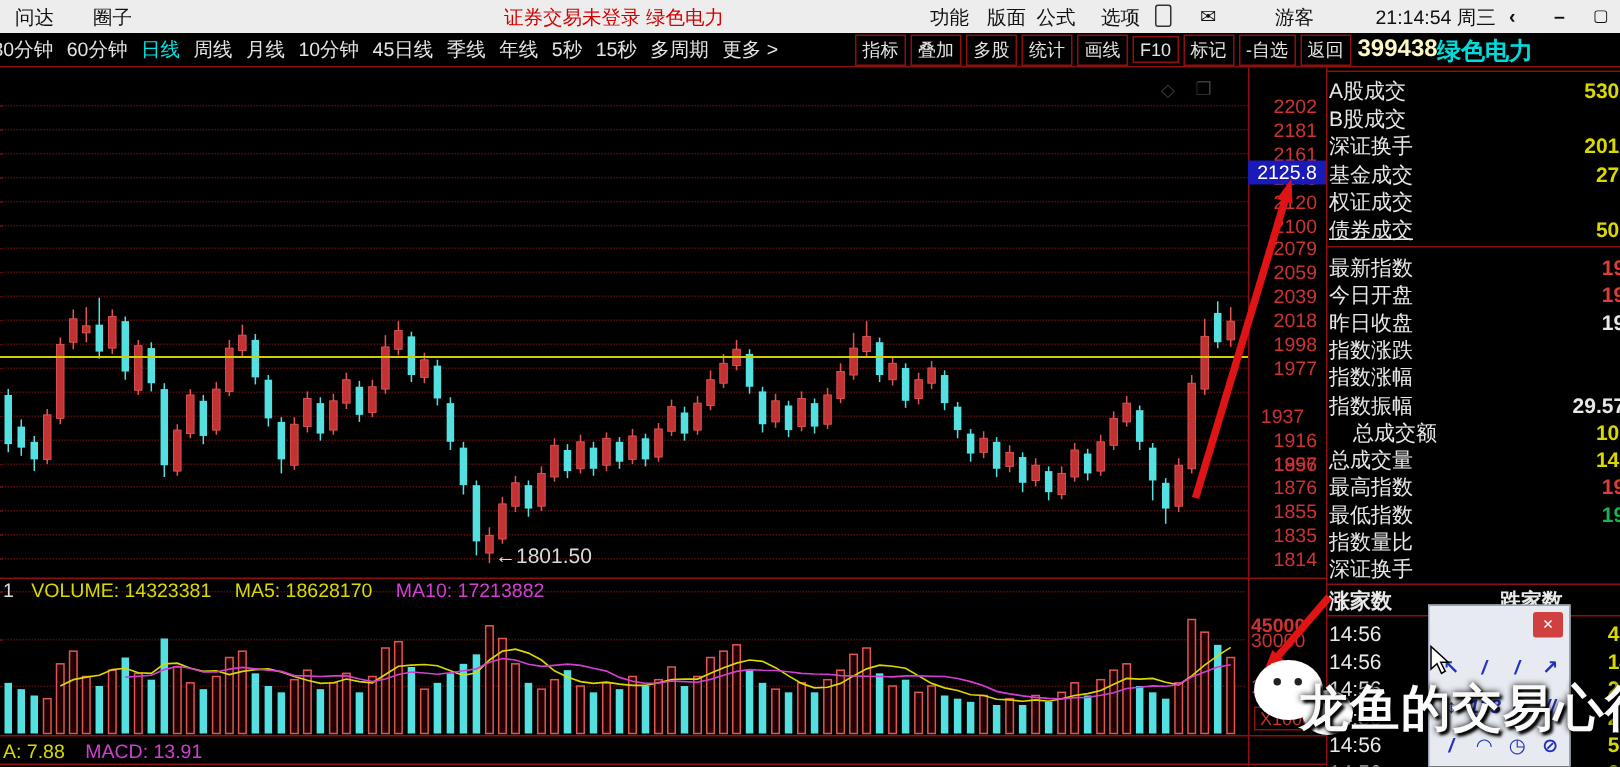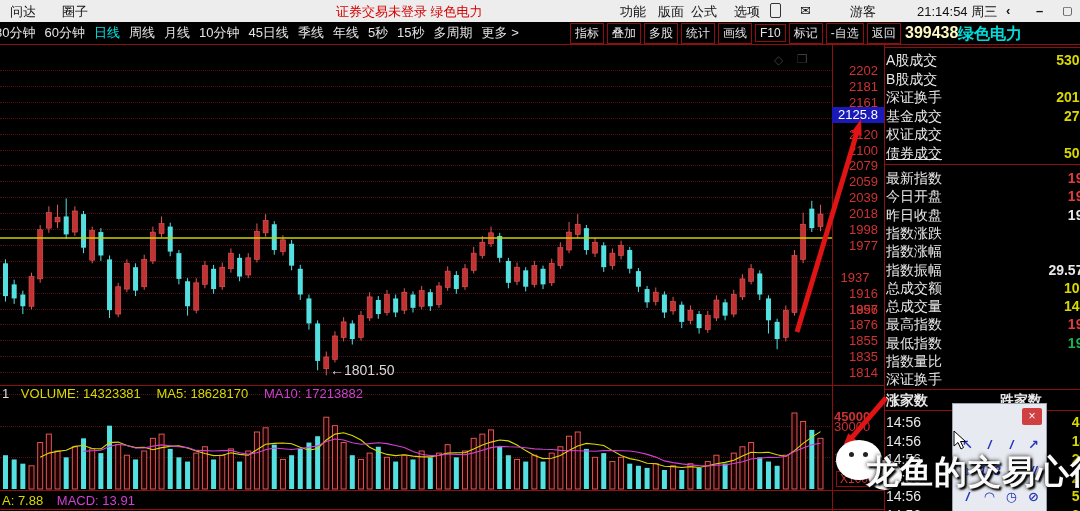--- a/index.html
+++ b/index.html
@@ -194,21 +194,21 @@
     <div class="rp-row" style="top: 88.2px;"><div class="rp-l" style="display: inline;">深证换手</div><div class="rp-v" style="color: rgb(217, 217, 0);">2010.6</div></div>
     <div class="rp-row" style="top: 106.8px;"><div class="rp-l" style="display: inline;">基金成交</div><div class="rp-v" style="color: rgb(217, 217, 0);">279.3</div></div>
     <div class="rp-row" style="top: 125.4px;"><div class="rp-l" style="display: inline;">权证成交</div><div class="rp-v" style="color: rgb(217, 217, 0);"></div></div>
     <div class="rp-row" style="top: 144px;"><div class="rp-l" style="display: inline; text-decoration: underline;">债券成交</div><div class="rp-v" style="color: rgb(217, 217, 0);">508.2</div></div>
     <div class="rp-row" style="top: 169px;"><div class="rp-l" style="display: inline;">最新指数</div><div class="rp-v" style="color: rgb(224, 60, 60);">1973</div></div>
     <div class="rp-row" style="top: 187.3px;"><div class="rp-l" style="display: inline;">今日开盘</div><div class="rp-v" style="color: rgb(224, 60, 60);">1976</div></div>
     <div class="rp-row" style="top: 205.6px;"><div class="rp-l" style="display: inline;">昨日收盘</div><div class="rp-v" style="color: rgb(232, 232, 232);">1977</div></div>
     <div class="rp-row" style="top: 223.9px;"><div class="rp-l" style="display: inline;">指数涨跌</div></div>
     <div class="rp-row" style="top: 242.2px;"><div class="rp-l" style="display: inline;">指数涨幅</div></div>
     <div class="rp-row" style="top: 260.5px;"><div class="rp-l" style="display: inline;">指数振幅</div><div class="rp-v" style="color: rgb(232, 232, 232);">29.57/1.</div></div>
-    <div class="rp-row" style="top: 278.8px;"><div class="rp-l" style="display: inline;">总成交额</div><div class="rp-v" style="color: rgb(217, 217, 0);">105.7</div></div>
+    <div class="rp-row" style="top: 278.8px;"><div class="rp-l" style="display: inline; margin-left: 16px;">总成交额</div><div class="rp-v" style="color: rgb(217, 217, 0);">105.7</div></div>
     <div class="rp-row" style="top: 297.1px;"><div class="rp-l" style="display: inline;">总成交量</div><div class="rp-v" style="color: rgb(217, 217, 0);">1432.</div></div>
     <div class="rp-row" style="top: 315.4px;"><div class="rp-l" style="display: inline;">最高指数</div><div class="rp-v" style="color: rgb(224, 60, 60);">1998</div></div>
     <div class="rp-row" style="top: 333.7px;"><div class="rp-l" style="display: inline;">最低指数</div><div class="rp-v" style="color: rgb(29, 179, 76);">1969</div></div>
     <div class="rp-row" style="top: 352px;"><div class="rp-l" style="display: inline;">指数量比</div></div>
     <div class="rp-row" style="top: 370.3px;"><div class="rp-l" style="display: inline; text-align: right;">深证换手</div></div>
   </div>
 <div class="abs hdr" style="left:886px;top:392px">涨家数</div>
 <div class="abs hdr" style="left:1000px;top:392px">跌家数</div>
 <div id="ticker">
     <div class="rp-row" style="top: 413px;"><div class="tick-t" style="display: inline;">14:56</div><div class="rp-v" style="color: rgb(217, 217, 0);">412.</div></div>

